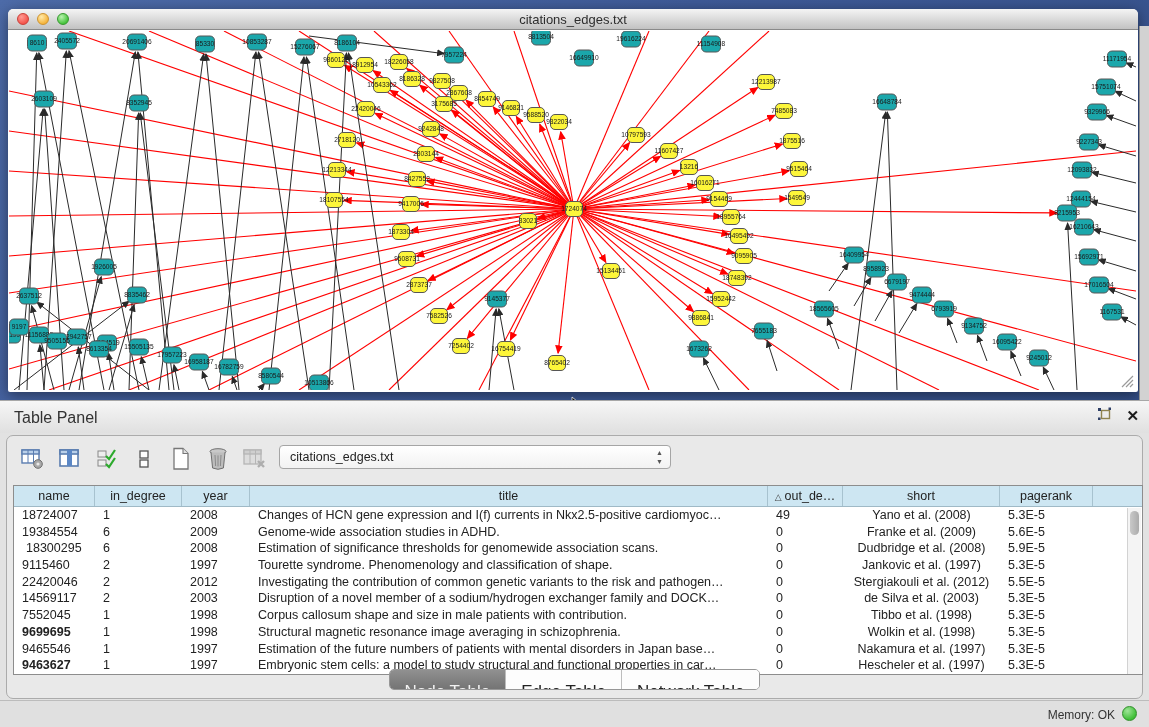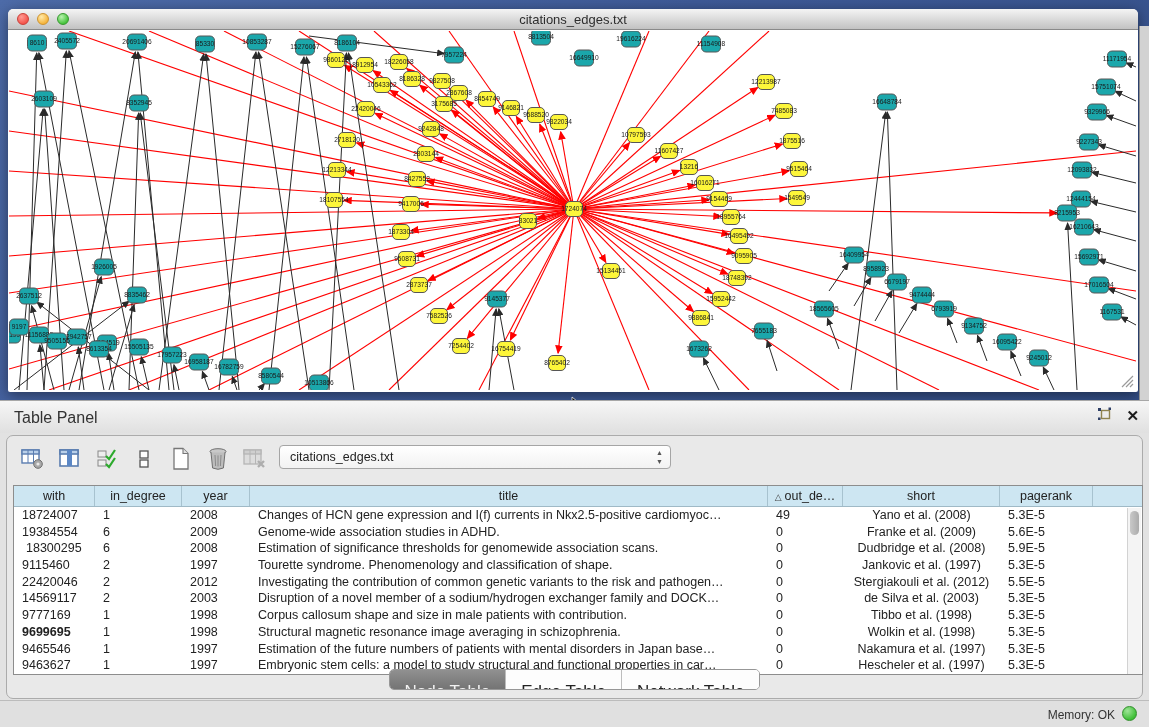--- a/index.html
+++ b/index.html
@@ -732,21 +732,21 @@
         </button>
       </div>
 
       <div class="net-select">
         <span class="val">citations_edges.txt</span>
         <span class="arrows">▲<br>▼</span>
       </div>
 
       <div class="tablebox">
         <div class="thead" id="thead-row">
-            <div class="th" style="width: 81px;"><span>with</span></div>
+            <div class="th" style="width: 81px;"><span>name</span></div>
             <div class="th" style="width: 87px;"><span>in_degree</span></div>
             <div class="th" style="width: 68px;"><span>year</span></div>
             <div class="th" style="width: 518px;"><span>title</span></div>
             <div class="th" style="width: 75px;"><span class="sorticon">△</span><span>out_de…</span></div>
             <div class="th" style="width: 157px;"><span>short</span></div>
             <div class="th" style="width: 93px;"><span>pagerank</span></div>
           </div>
         <div id="tbody">
             <div class="trow">
               <div class="td" style="width: 81px;">18724007</div>
@@ -796,21 +796,21 @@
             <div class="trow">
               <div class="td" style="width: 81px;">14569117</div>
               <div class="td" style="width: 87px;">2</div>
               <div class="td" style="width: 68px;">2003</div>
               <div class="td" style="width: 518px;">Disruption of a novel member of a sodium/hydrogen exchanger family and DOCK…</div>
               <div class="td" style="width: 75px;">0</div>
               <div class="td center" style="width: 157px;">de Silva et al. (2003)</div>
               <div class="td" style="width: 93px;">5.3E-5</div>
             </div>
             <div class="trow">
-              <div class="td" style="width: 81px;">9777169</div>
+              <div class="td" style="width: 81px;">7552045</div>
               <div class="td" style="width: 87px;">1</div>
               <div class="td" style="width: 68px;">1998</div>
               <div class="td" style="width: 518px;">Corpus callosum shape and size in male patients with contribution.</div>
               <div class="td" style="width: 75px;">0</div>
               <div class="td center" style="width: 157px;">Tibbo et al. (1998)</div>
               <div class="td" style="width: 93px;">5.3E-5</div>
             </div>
             <div class="trow">
               <div class="td" style="width: 81px; font-weight: bold;">9699695</div>
               <div class="td" style="width: 87px;">1</div>
@@ -823,21 +823,21 @@
             <div class="trow">
               <div class="td" style="width: 81px;">9465546</div>
               <div class="td" style="width: 87px;">1</div>
               <div class="td" style="width: 68px;">1997</div>
               <div class="td" style="width: 518px;">Estimation of the future numbers of patients with mental disorders in Japan base…</div>
               <div class="td" style="width: 75px;">0</div>
               <div class="td center" style="width: 157px;">Nakamura et al. (1997)</div>
               <div class="td" style="width: 93px;">5.3E-5</div>
             </div>
             <div class="trow">
-              <div class="td" style="width: 81px;">9463627</div>
+              <div class="td" style="width: 81px; font-weight: bold;">9463627</div>
               <div class="td" style="width: 87px;">1</div>
               <div class="td" style="width: 68px;">1997</div>
               <div class="td" style="width: 518px;">Embryonic stem cells: a model to study structural and functional properties in car…</div>
               <div class="td" style="width: 75px;">0</div>
               <div class="td center" style="width: 157px;">Hescheler et al. (1997)</div>
               <div class="td" style="width: 93px;">5.3E-5</div>
             </div>
           </div>
         <div class="vscroll">
           <div class="vthumb"></div>

